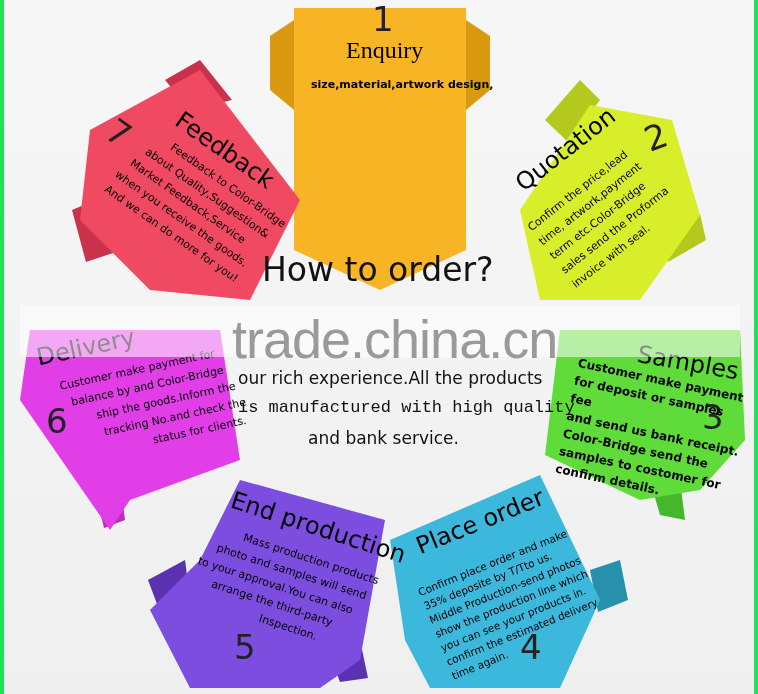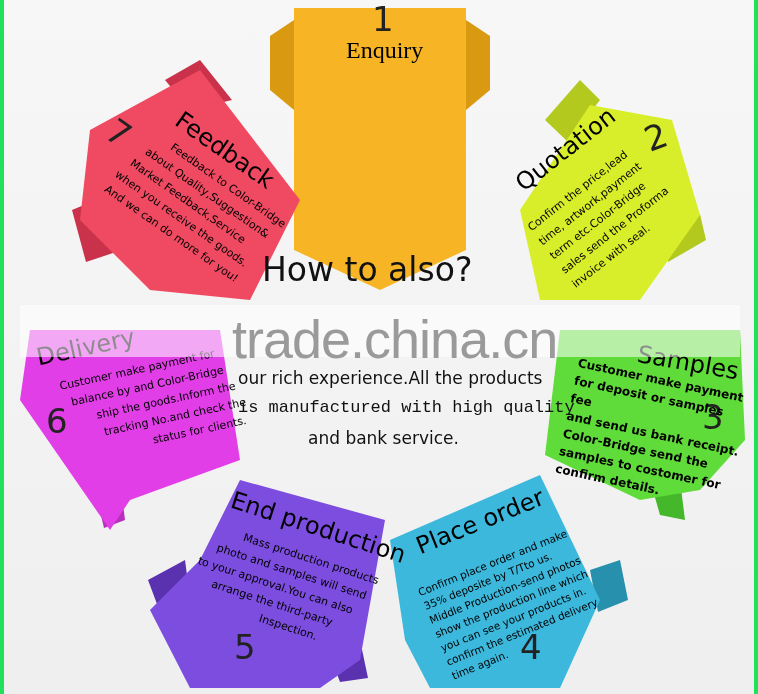--- a/index.html
+++ b/index.html
@@ -75,20 +75,21 @@
     <polygon points="590,570 620,560 628,600 598,612" fill="#2790ad"></polygon>
     <polygon points="390,540 540,475 600,600 560,688 430,688 405,640" fill="#3cb8dc"></polygon>
   </g>
 </svg>
 
 <div class="num" style="left:372px;top:2px;">1</div>
 <div class="block" style="left:346px;top:36px;font-family:Liberation Serif, serif;">
   <span class="title">Enquiry</span>
 </div>
 <div class="block" style="left:311px;top:76px;">
+  <span class="line">size,material,artwork design,</span>
 </div>
 
 <div class="num" style="left:645px;top:120px;transform:rotate(-20deg);">2</div>
 <div class="block" style="left:510px;top:175px;transform:rotate(-38deg);">
   <span class="title">Quotation</span>
 </div>
 <div class="block" style="left:524px;top:222px;transform:rotate(-38deg);">
   <span class="line" style="font-weight:normal">Confirm the price,lead</span>
   <span class="line" style="font-weight:normal">time, artwork,payment</span>
   <span class="line" style="font-weight:normal">term etc.Color-Bridge</span>
@@ -152,18 +153,18 @@
 <div class="block" style="left:416px;top:586px;transform:rotate(-22deg);">
   <span class="line" style="font-weight:normal;font-size:10.5px;line-height:15px">Confirm place order and make</span>
   <span class="line" style="font-weight:normal;font-size:10.5px;line-height:15px">35% deposite by T/Tto us.</span>
   <span class="line" style="font-weight:normal;font-size:10.5px;line-height:15px">Middle Production-send photos</span>
   <span class="line" style="font-weight:normal;font-size:10.5px;line-height:15px">show the production line which</span>
   <span class="line" style="font-weight:normal;font-size:10.5px;line-height:15px">you can see your products in.</span>
   <span class="line" style="font-weight:normal;font-size:10.5px;line-height:15px">confirm the estimated delivery</span>
   <span class="line" style="font-weight:normal;font-size:10.5px;line-height:15px">time again.</span>
 </div>
 
-<div class="center-title">How to also?</div>
+<div class="center-title">How to order?</div>
 <div class="watermark-band"></div>
 <div class="watermark">trade.china.cn</div>
 <div class="center-line" style="left:238px;top:368px;">our rich experience.All the products</div>
 <div class="center-line" style="left:238px;top:398px;font-family:Liberation Mono, monospace;">is manufactured with high quality</div>
 <div class="center-line" style="left:308px;top:428px;">and bank service.</div>
 
 </body></html>

